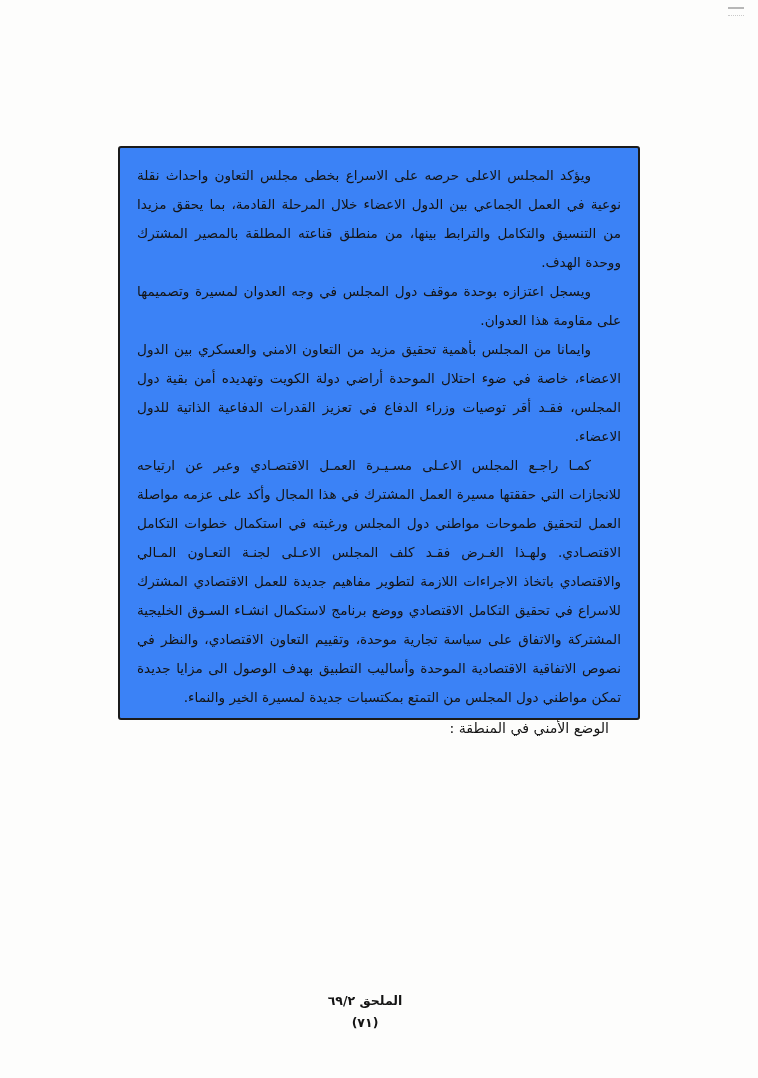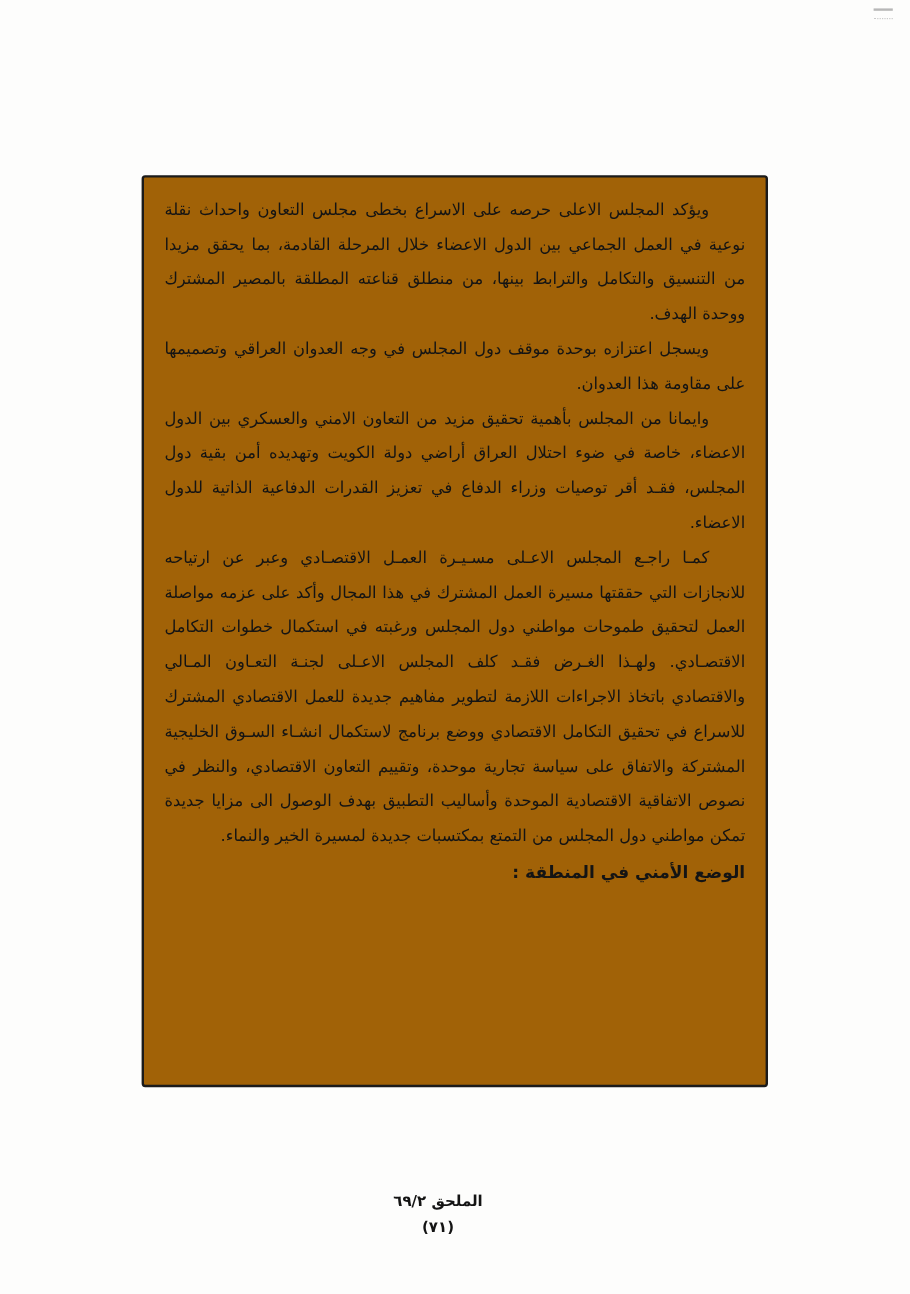--- a/index.html
+++ b/index.html
@@ -27,43 +27,43 @@
     height: 6px;
     border-top: 2px solid #9a9a9a;
     border-bottom: 1px dotted #b5b5b5;
     opacity: 0.7;
   }
   .frame {
     position: absolute;
     left: 118px;
     top: 146px;
     width: 522px;
-    height: 760px;
+    height: 574px;
     box-sizing: border-box;
     border: 2px solid #1b1b1b;
     border-radius: 3px;
     padding: 13px 17px 0 17px;
     direction: rtl;
-    background: #a16207;
+    background: #3b82f6;
   }
   .para {
     margin: 0;
     text-align: justify;
     font-size: 13.6px;
     line-height: 29px;
     text-indent: 30px;
     letter-spacing: 0.1px;
   }
   .para.last {
     text-indent: 12px;
   }
   .heading {
-    margin: 2px 0 0 0;
+    margin: 2px 12px 0 0;
     font-size: 14.2px;
-    font-weight: bold;
+    font-weight: normal;
     line-height: 29px;
     text-indent: 0;
     text-align: right;
   }
   .footer {
     position: absolute;
     left: 0;
     top: 993px;
     width: 758px;
     text-align: center;
@@ -84,22 +84,22 @@
 </style>
 </head>
 <body>
 
 <div class="page">
 
   <div class="corner-mark"></div>
 
   <div class="frame">
     <p class="para">ويؤكد المجلس الاعلى حرصه على الاسراع بخطى مجلس التعاون واحداث نقلة نوعية في العمل الجماعي بين الدول الاعضاء خلال المرحلة القادمة، بما يحقق مزيدا من التنسيق والتكامل والترابط بينها، من منطلق قناعته المطلقة بالمصير المشترك ووحدة الهدف.</p>
-    <p class="para">ويسجل اعتزازه بوحدة موقف دول المجلس في وجه العدوان العراقي وتصميمها على مقاومة هذا العدوان.</p>
-    <p class="para">وايمانا من المجلس بأهمية تحقيق مزيد من التعاون الامني والعسكري بين الدول الاعضاء، خاصة في ضوء احتلال العراق أراضي دولة الكويت وتهديده أمن بقية دول المجلس، فقـد أقر توصيات وزراء الدفاع في تعزيز القدرات الدفاعية الذاتية للدول الاعضاء.</p>
+    <p class="para">ويسجل اعتزازه بوحدة موقف دول المجلس في وجه العدوان لمسيرة وتصميمها على مقاومة هذا العدوان.</p>
+    <p class="para">وايمانا من المجلس بأهمية تحقيق مزيد من التعاون الامني والعسكري بين الدول الاعضاء، خاصة في ضوء احتلال الموحدة أراضي دولة الكويت وتهديده أمن بقية دول المجلس، فقـد أقر توصيات وزراء الدفاع في تعزيز القدرات الدفاعية الذاتية للدول الاعضاء.</p>
     <p class="para">كمـا راجـع المجلس الاعـلى مسـيـرة العمـل الاقتصـادي وعبر عن ارتياحه للانجازات التي حققتها مسيرة العمل المشترك في هذا المجال وأكد على عزمه مواصلة العمل لتحقيق طموحات مواطني دول المجلس ورغبته في استكمال خطوات التكامل الاقتصـادي. ولهـذا الغـرض فقـد كلف المجلس الاعـلى لجنـة التعـاون المـالي والاقتصادي باتخاذ الاجراءات اللازمة لتطوير مفاهيم جديدة للعمل الاقتصادي المشترك للاسراع في تحقيق التكامل الاقتصادي ووضع برنامج لاستكمال انشـاء السـوق الخليجية المشتركة والاتفاق على سياسة تجارية موحدة، وتقييم التعاون الاقتصادي، والنظر في نصوص الاتفاقية الاقتصادية الموحدة وأساليب التطبيق بهدف الوصول الى مزايا جديدة تمكن مواطني دول المجلس من التمتع بمكتسبات جديدة لمسيرة الخير والنماء.</p>
     <h3 class="heading">الوضع الأمني في المنطقة :</h3>
   </div>
 
   <div class="footer">
     <div class="annex">الملحق ٦٩/٢</div>
     <div class="pagenum">(٧١)</div>
   </div>
 
 </div>

